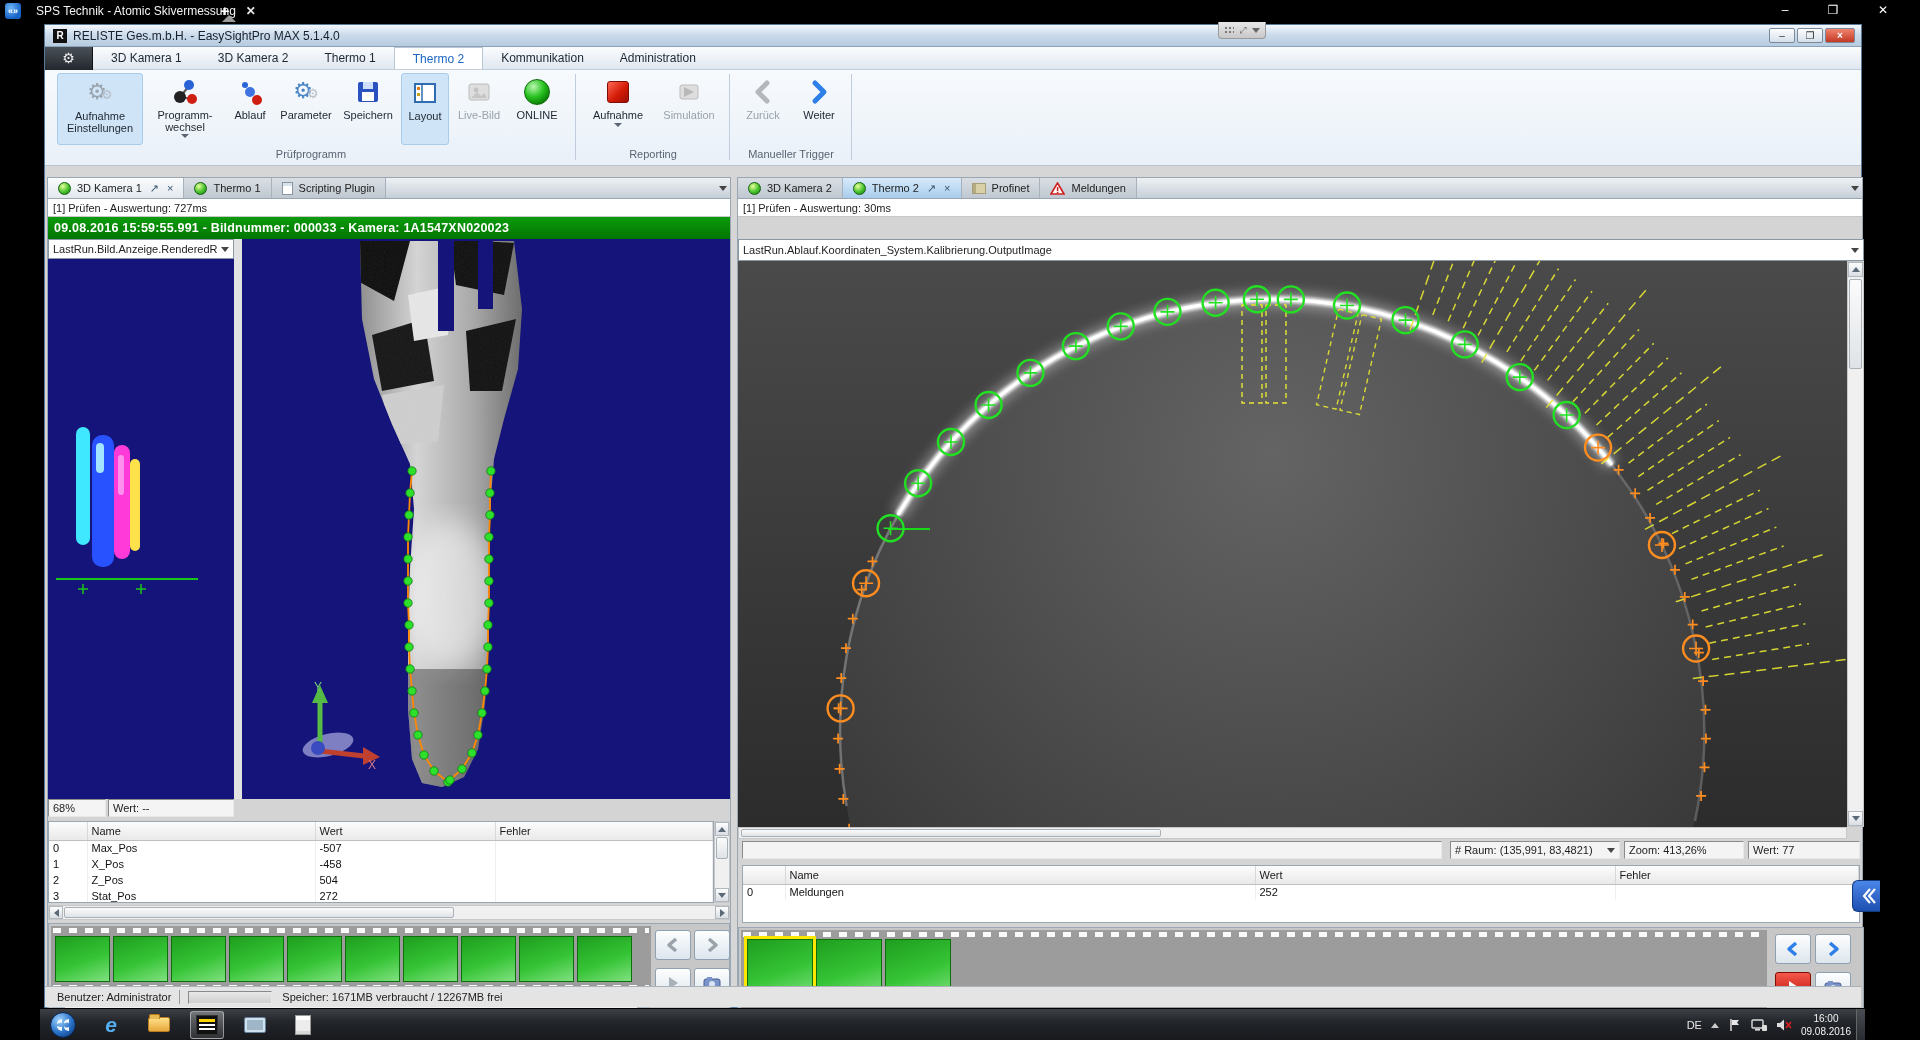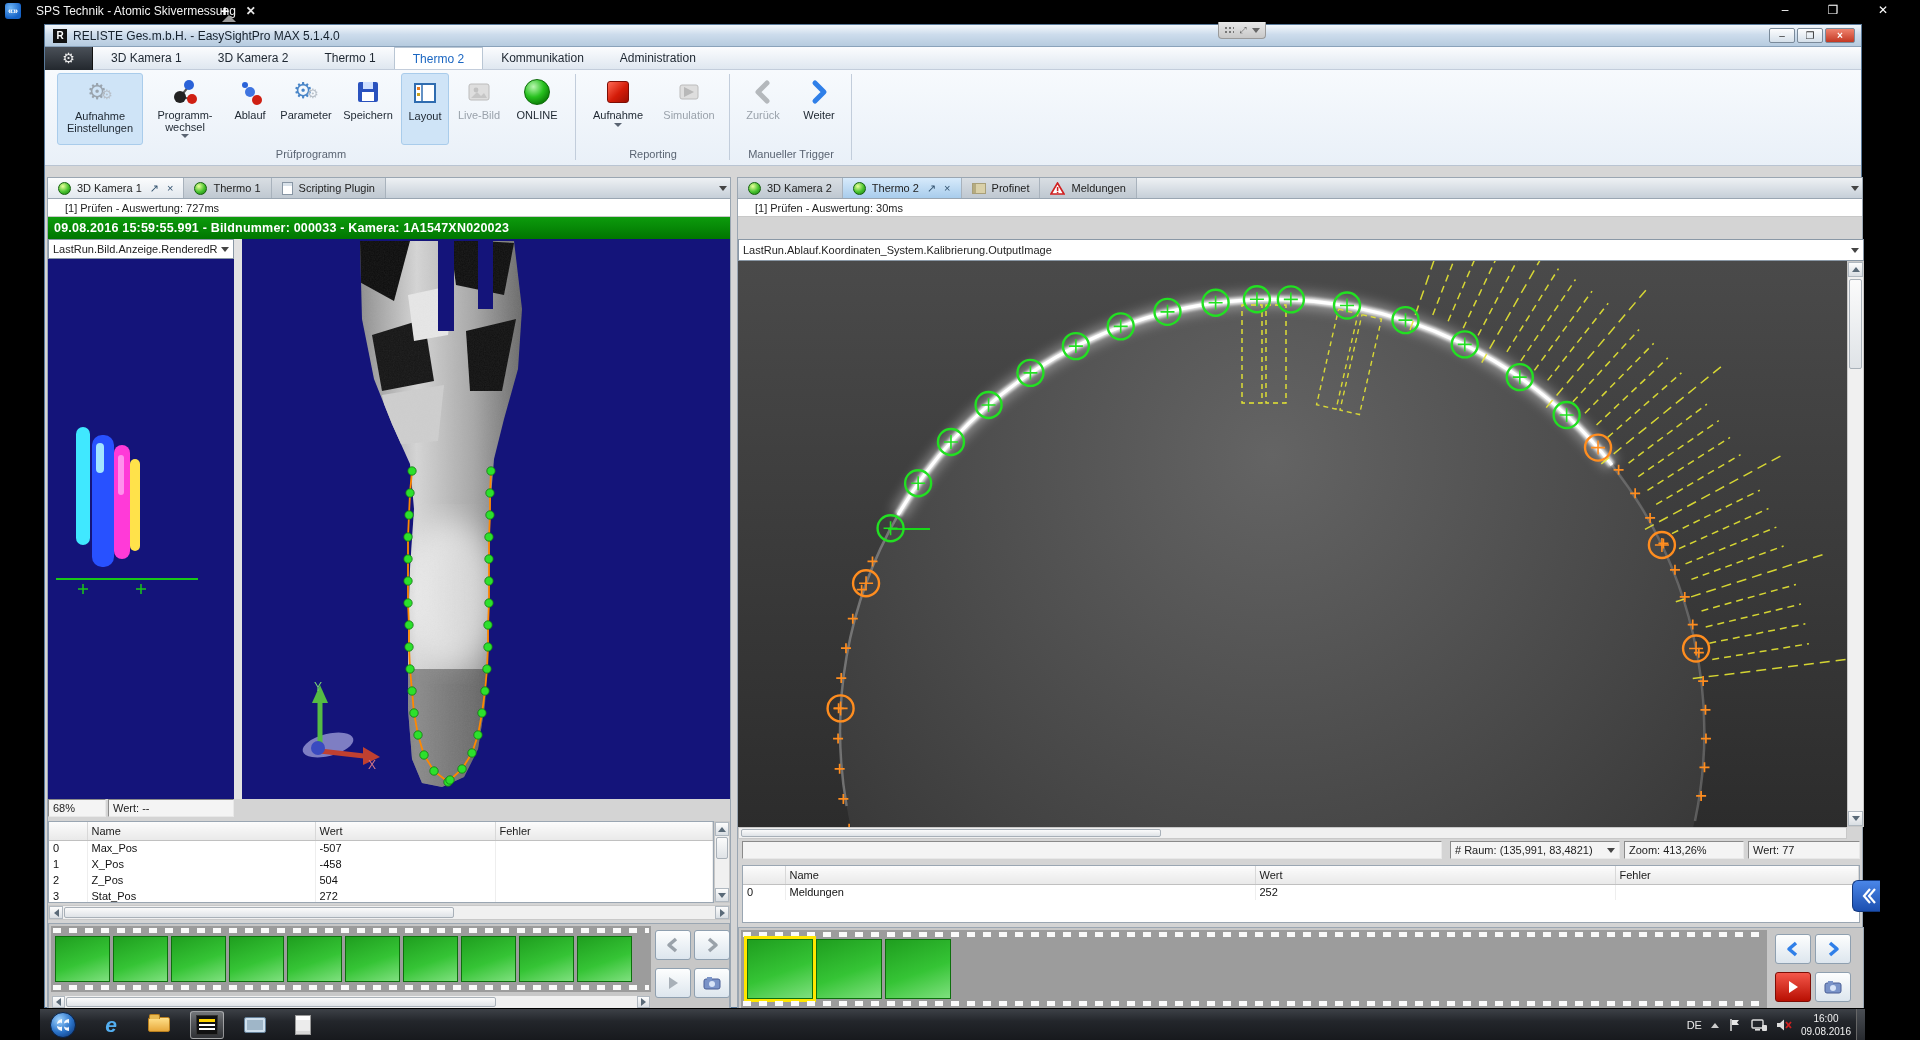--- a/index.html
+++ b/index.html
@@ -87,21 +87,21 @@
   .ptab .tctl { color:#33536f; font-size:11px; margin-left:2px; }
   .ptab-spacer { flex:1; }
   .ptab-drop { width:18px; display:flex; align-items:center; justify-content:center; }
   .cam-ball { width:13px; height:13px; border-radius:50%;
     background:radial-gradient(circle at 35% 30%, #eaff9a, #46c22e 55%, #1d7a12); border:1px solid #14600c; }
   .doc-ic { width:11px; height:13px; background:#fff; border:1px solid #8896a4;
     box-shadow:inset 0 3px 0 #d9e2ea; }
   .profinet-ic { width:14px; height:11px; background:#d9d0a8; border:1px solid #a89f78;
     box-shadow:inset 3px 0 0 #b5ab80; }
   .pstatus { position:absolute; left:0; right:0; top:21px; height:18px; background:#fff;
-    border-bottom:1px solid #c8c8c8; line-height:18px; padding-left:17px; color:#222; }
+    border-bottom:1px solid #c8c8c8; line-height:18px; padding-left:5px; color:#222; }
   .presult { position:absolute; left:0; right:0; top:39px; height:22px;
     background:linear-gradient(#0d9b0d,#007600); color:#fff; font-weight:bold; font-size:12.5px;
     line-height:22px; padding-left:6px; letter-spacing:.2px; }
   .dropdown { background:#fff; border:1px solid #8a98a6; display:flex; align-items:center;
     padding:0 4px; color:#222; overflow:hidden; white-space:nowrap; }
   .dropdown .dtext { flex:1; overflow:hidden; text-overflow:clip; white-space:nowrap; }
   .ddarrow { width:0; height:0; border-left:4px solid transparent; border-right:4px solid transparent;
     border-top:5px solid #444; margin-left:4px; flex:none; }
   .sunken { border:1px solid; border-color:#8a8a8a #e8e8e8 #e8e8e8 #8a8a8a; background:#f4f4f4;
     line-height:16px; padding:0 4px; color:#222; }
@@ -810,20 +810,26 @@
       <div class="navbtn" style="left:1076px;top:44px">
         <svg width="18" height="14">
             <rect x="1" y="3" width="16" height="10" rx="2" fill="#7a93c8" stroke="#4a5f96"></rect>
             <circle cx="9" cy="8" r="3" fill="#d8e4f8"></circle>
             <rect x="4" y="1" width="5" height="3" fill="#7a93c8"></rect>
           </svg>
       </div>
     </div>
   </div>
 
+  <div id="app-statusbar">
+    <span style="margin-left:12px">Benutzer:  Administrator</span>
+    <span style="width:1px;height:14px;background:#9a9a9a;margin:0 8px"></span>
+    <span class="sunken" style="width:84px;height:13px;background:linear-gradient(#e8e8e8,#d0d0d0)"></span>
+    <span style="margin-left:10px">Speicher: 1671MB verbraucht / 12267MB frei</span>
+  </div>
 </div>
 
 <div id="taskbar">
   <div class="tb-icon" style="margin-left:6px">
     <svg width="28" height="28">
         <defs>
           <radialGradient id="orbG" cx=".35" cy=".3" r=".9">
             <stop offset="0" stop-color="#9fd4ff"></stop>
             <stop offset=".55" stop-color="#2a72c8"></stop>
             <stop offset="1" stop-color="#0a2f6e"></stop>

